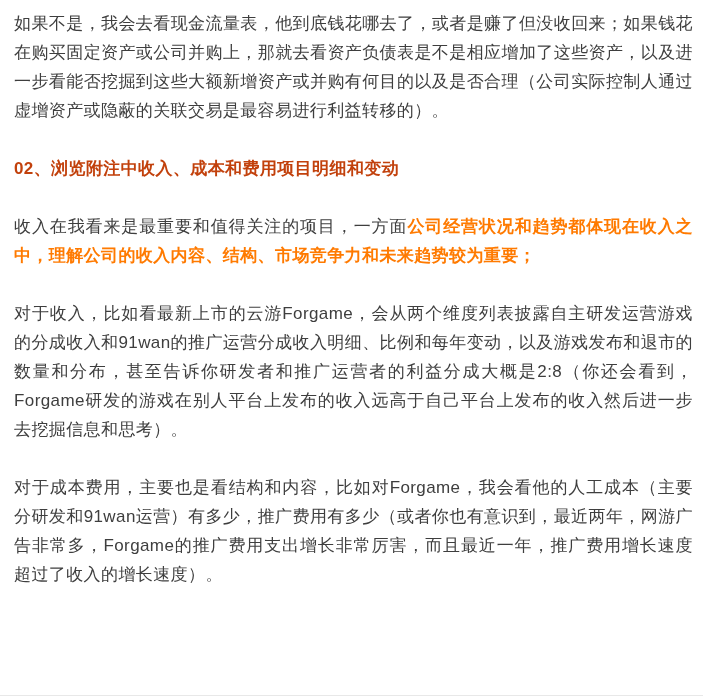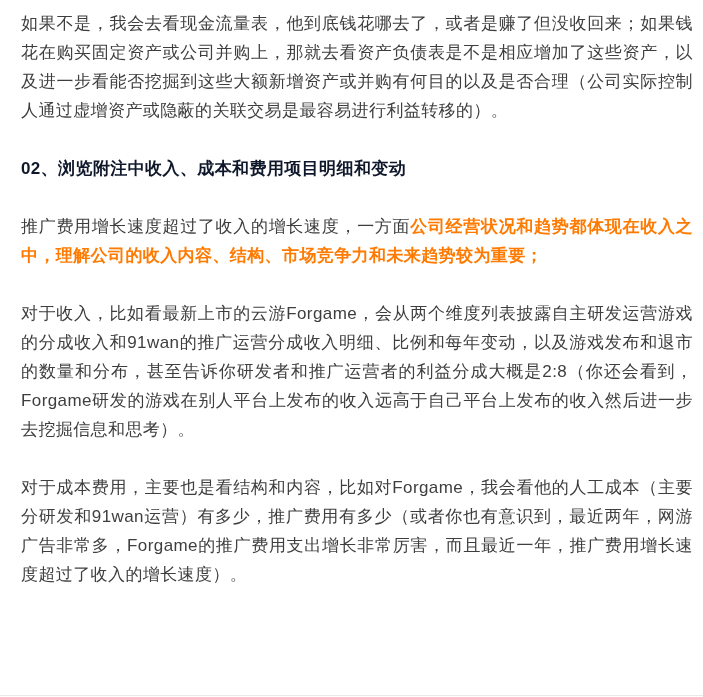--- a/index.html
+++ b/index.html
@@ -18,24 +18,24 @@
   }
   .article {
     padding: 9px 10px 0 10px;
     font-size: 17px;
     line-height: 29px;
     letter-spacing: 0.4px;
     color: #3e3e3e;
     text-align: justify;
   }
   .article p {
-    margin: 0 0 29px 11px;
+    margin: 0 0 29px 4px;
   }
   .section-heading {
-    color: #0f172a;
+    color: #c2410c;
     font-weight: bold;
   }
   .hl {
     color: #ff7a00;
     font-weight: bold;
   }
   .bottom-divider {
     position: absolute;
     left: 0;
     right: 0;
@@ -47,21 +47,21 @@
 </head>
 <body>
 
 <div class="page">
   <div class="article">
 
     <p>如果不是，我会去看现金流量表，他到底钱花哪去了，或者是赚了但没收回来；如果钱花在购买固定资产或公司并购上，那就去看资产负债表是不是相应增加了这些资产，以及进一步看能否挖掘到这些大额新增资产或并购有何目的以及是否合理（公司实际控制人通过虚增资产或隐蔽的关联交易是最容易进行利益转移的）。</p>
 
     <p class="section-heading">02、浏览附注中收入、成本和费用项目明细和变动</p>
 
-    <p><span>推广费用增长速度超过了收入的增长速度，一方面</span><span class="hl">公司经营状况和趋势都体现在收入之中，理解公司的收入内容、结构、市场竞争力和未来趋势较为重要；</span></p>
+    <p><span>收入在我看来是最重要和值得关注的项目，一方面</span><span class="hl">公司经营状况和趋势都体现在收入之中，理解公司的收入内容、结构、市场竞争力和未来趋势较为重要；</span></p>
 
 
     <p>对于收入，比如看最新上市的云游Forgame，会从两个维度列表披露自主研发运营游戏的分成收入和91wan的推广运营分成收入明细、比例和每年变动，以及游戏发布和退市的数量和分布，甚至告诉你研发者和推广运营者的利益分成大概是2:8（你还会看到，Forgame研发的游戏在别人平台上发布的收入远高于自己平台上发布的收入然后进一步去挖掘信息和思考）。</p>
 
     <p>对于成本费用，主要也是看结构和内容，比如对Forgame，我会看他的人工成本（主要分研发和91wan运营）有多少，推广费用有多少（或者你也有意识到，最近两年，网游广告非常多，Forgame的推广费用支出增长非常厉害，而且最近一年，推广费用增长速度超过了收入的增长速度）。</p>
 
   </div>
 
   <div class="bottom-divider"></div>
 </div>

